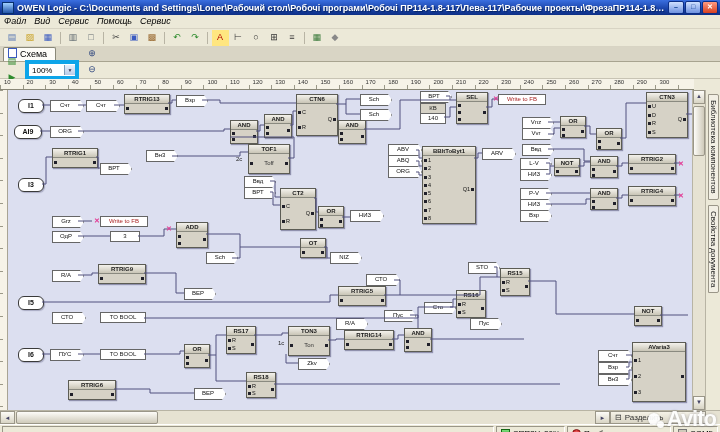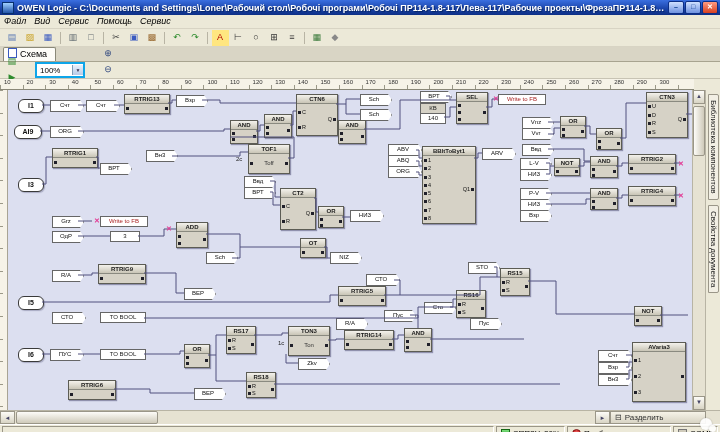--- a/index.html
+++ b/index.html
@@ -21,21 +21,21 @@
   .toolbar{height:17px;display:flex;align-items:center;background:#ece9d8;border-bottom:1px solid #d8d4c4;padding-left:3px;}
   .tbtn{width:15px;height:14px;margin:0 0.5px;font-size:9px;line-height:13px;text-align:center;border:1px solid transparent;}
   .tsep{width:1px;height:12px;background:#b8b4a4;margin:0 3px;}
   
   .tabrow{height:14px;background:#d9d5c5;border-bottom:1px solid #a8a490;display:flex;align-items:flex-end;padding-left:3px;}
   .doctab{height:13px;background:#fdfcf8;border:1px solid #8a8878;border-bottom:none;border-radius:2px 2px 0 0;
      font-size:9px;line-height:12px;padding:0 8px 0 4px;display:flex;align-items:flex-start;gap:3px;}
   .tabico{width:7px;height:8px;background:#fff;border:1px solid #3a5ac0;display:inline-block;}
   
   .zoombar{height:16px;display:flex;align-items:center;background:#ece9d8;border-bottom:1px solid #c8c4b4;padding-left:3px;gap:1px;}
-  .zcombo{width:46px;height:12px;background:#fff;border:2px solid #0ea5e9;font-size:8px;display:flex;align-items:center;margin:0 13px;}
+  .zcombo{width:46px;height:12px;background:#fff;border:4px solid #0ea5e9;font-size:8px;display:flex;align-items:center;margin:0 3px;}
   .zcombo .v{flex:1;padding-left:3px;}
   .zcombo .dd{width:10px;height:10px;background:linear-gradient(#e8f0fb,#b8cbe8);border-left:1px solid #7f9db9;font-size:5px;line-height:10px;text-align:center;color:#335;}
   
   .ruler{height:10px;background:#f6f3e8;border-bottom:1px solid #8a8878;position:relative;overflow:hidden;width:694px;
      background-image:repeating-linear-gradient(to right,#9a9888 0 1px,transparent 1px 22.6px);
      background-size:100% 4px;background-position:0 100%;background-repeat:no-repeat;}
   .rlab{position:absolute;top:0;font-size:6px;color:#333;}
   
   .mainrow{display:flex;height:320px;}
   .canvas{position:relative;width:694px;height:320px;background:#dcdff0;overflow:hidden;
@@ -780,13 +780,14 @@
   </div>
   <div class="sbp">
     <span class="chip port"></span>
     <span>COM5</span>
   </div>
 </div>
 
 <div class="wmark">
   <span class="dot1"></span>
   <span class="dot2"></span>
+  <span class="wtxt">Avito</span>
 </div>
 
 </body></html>

